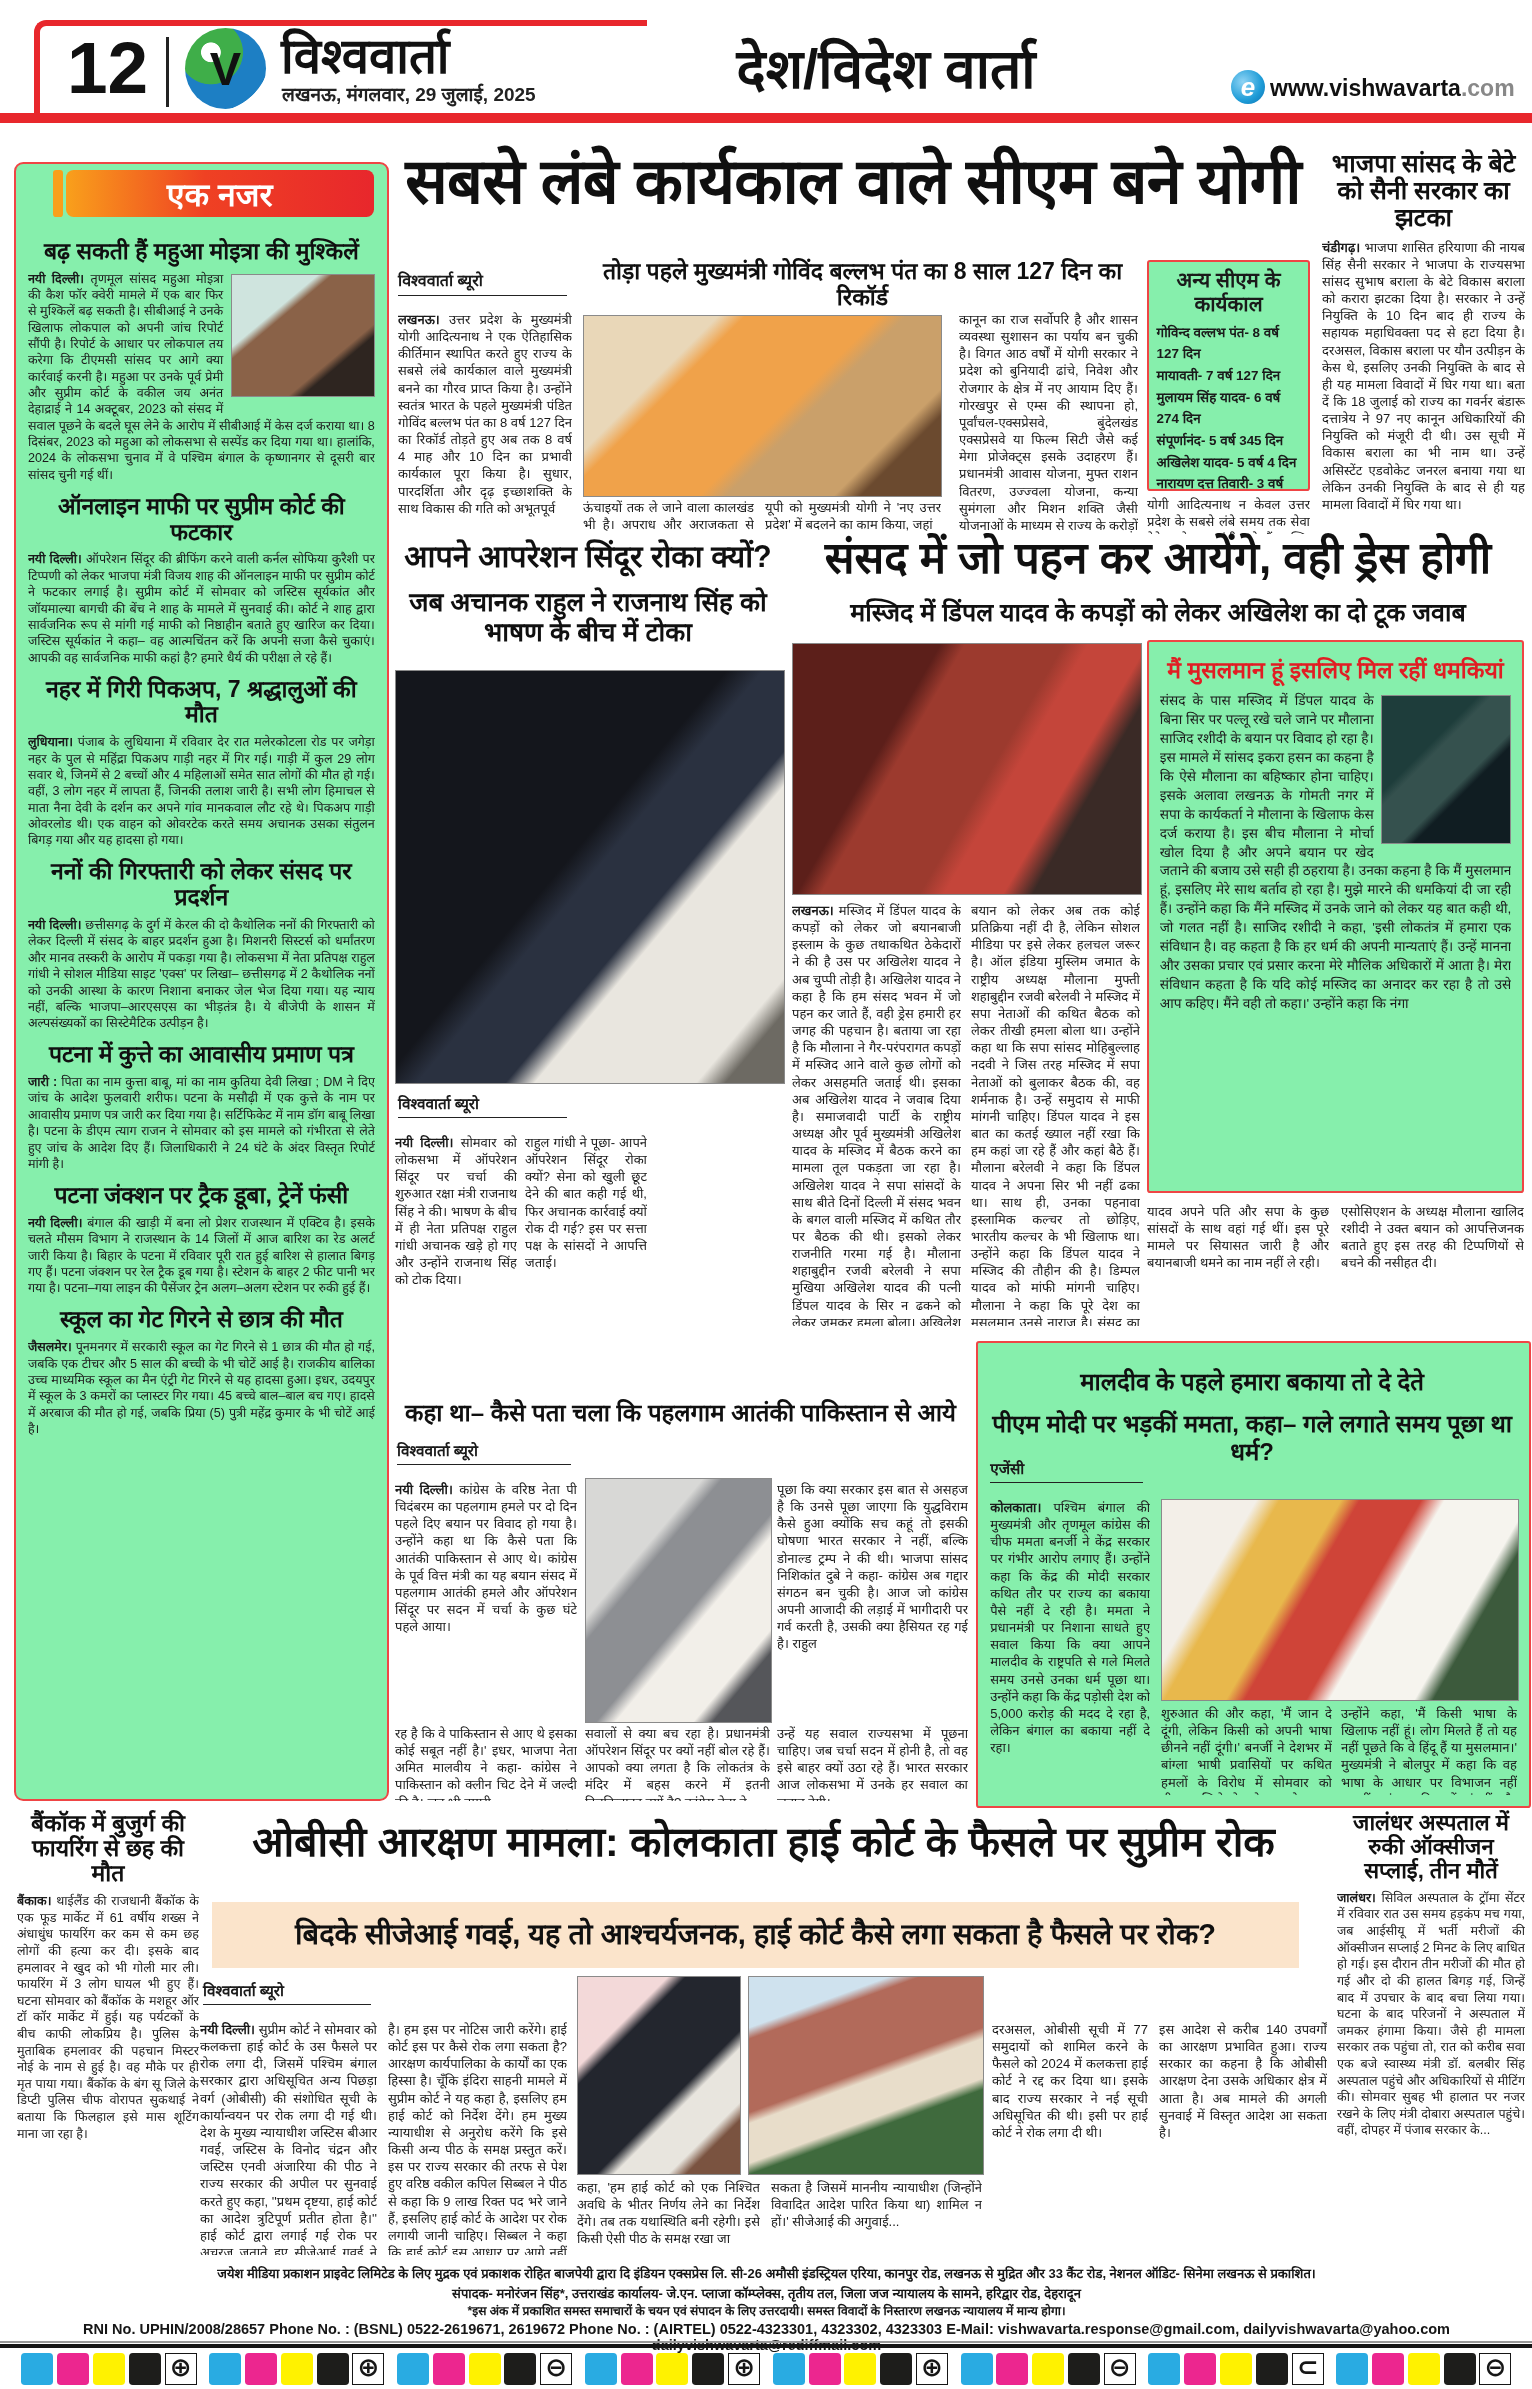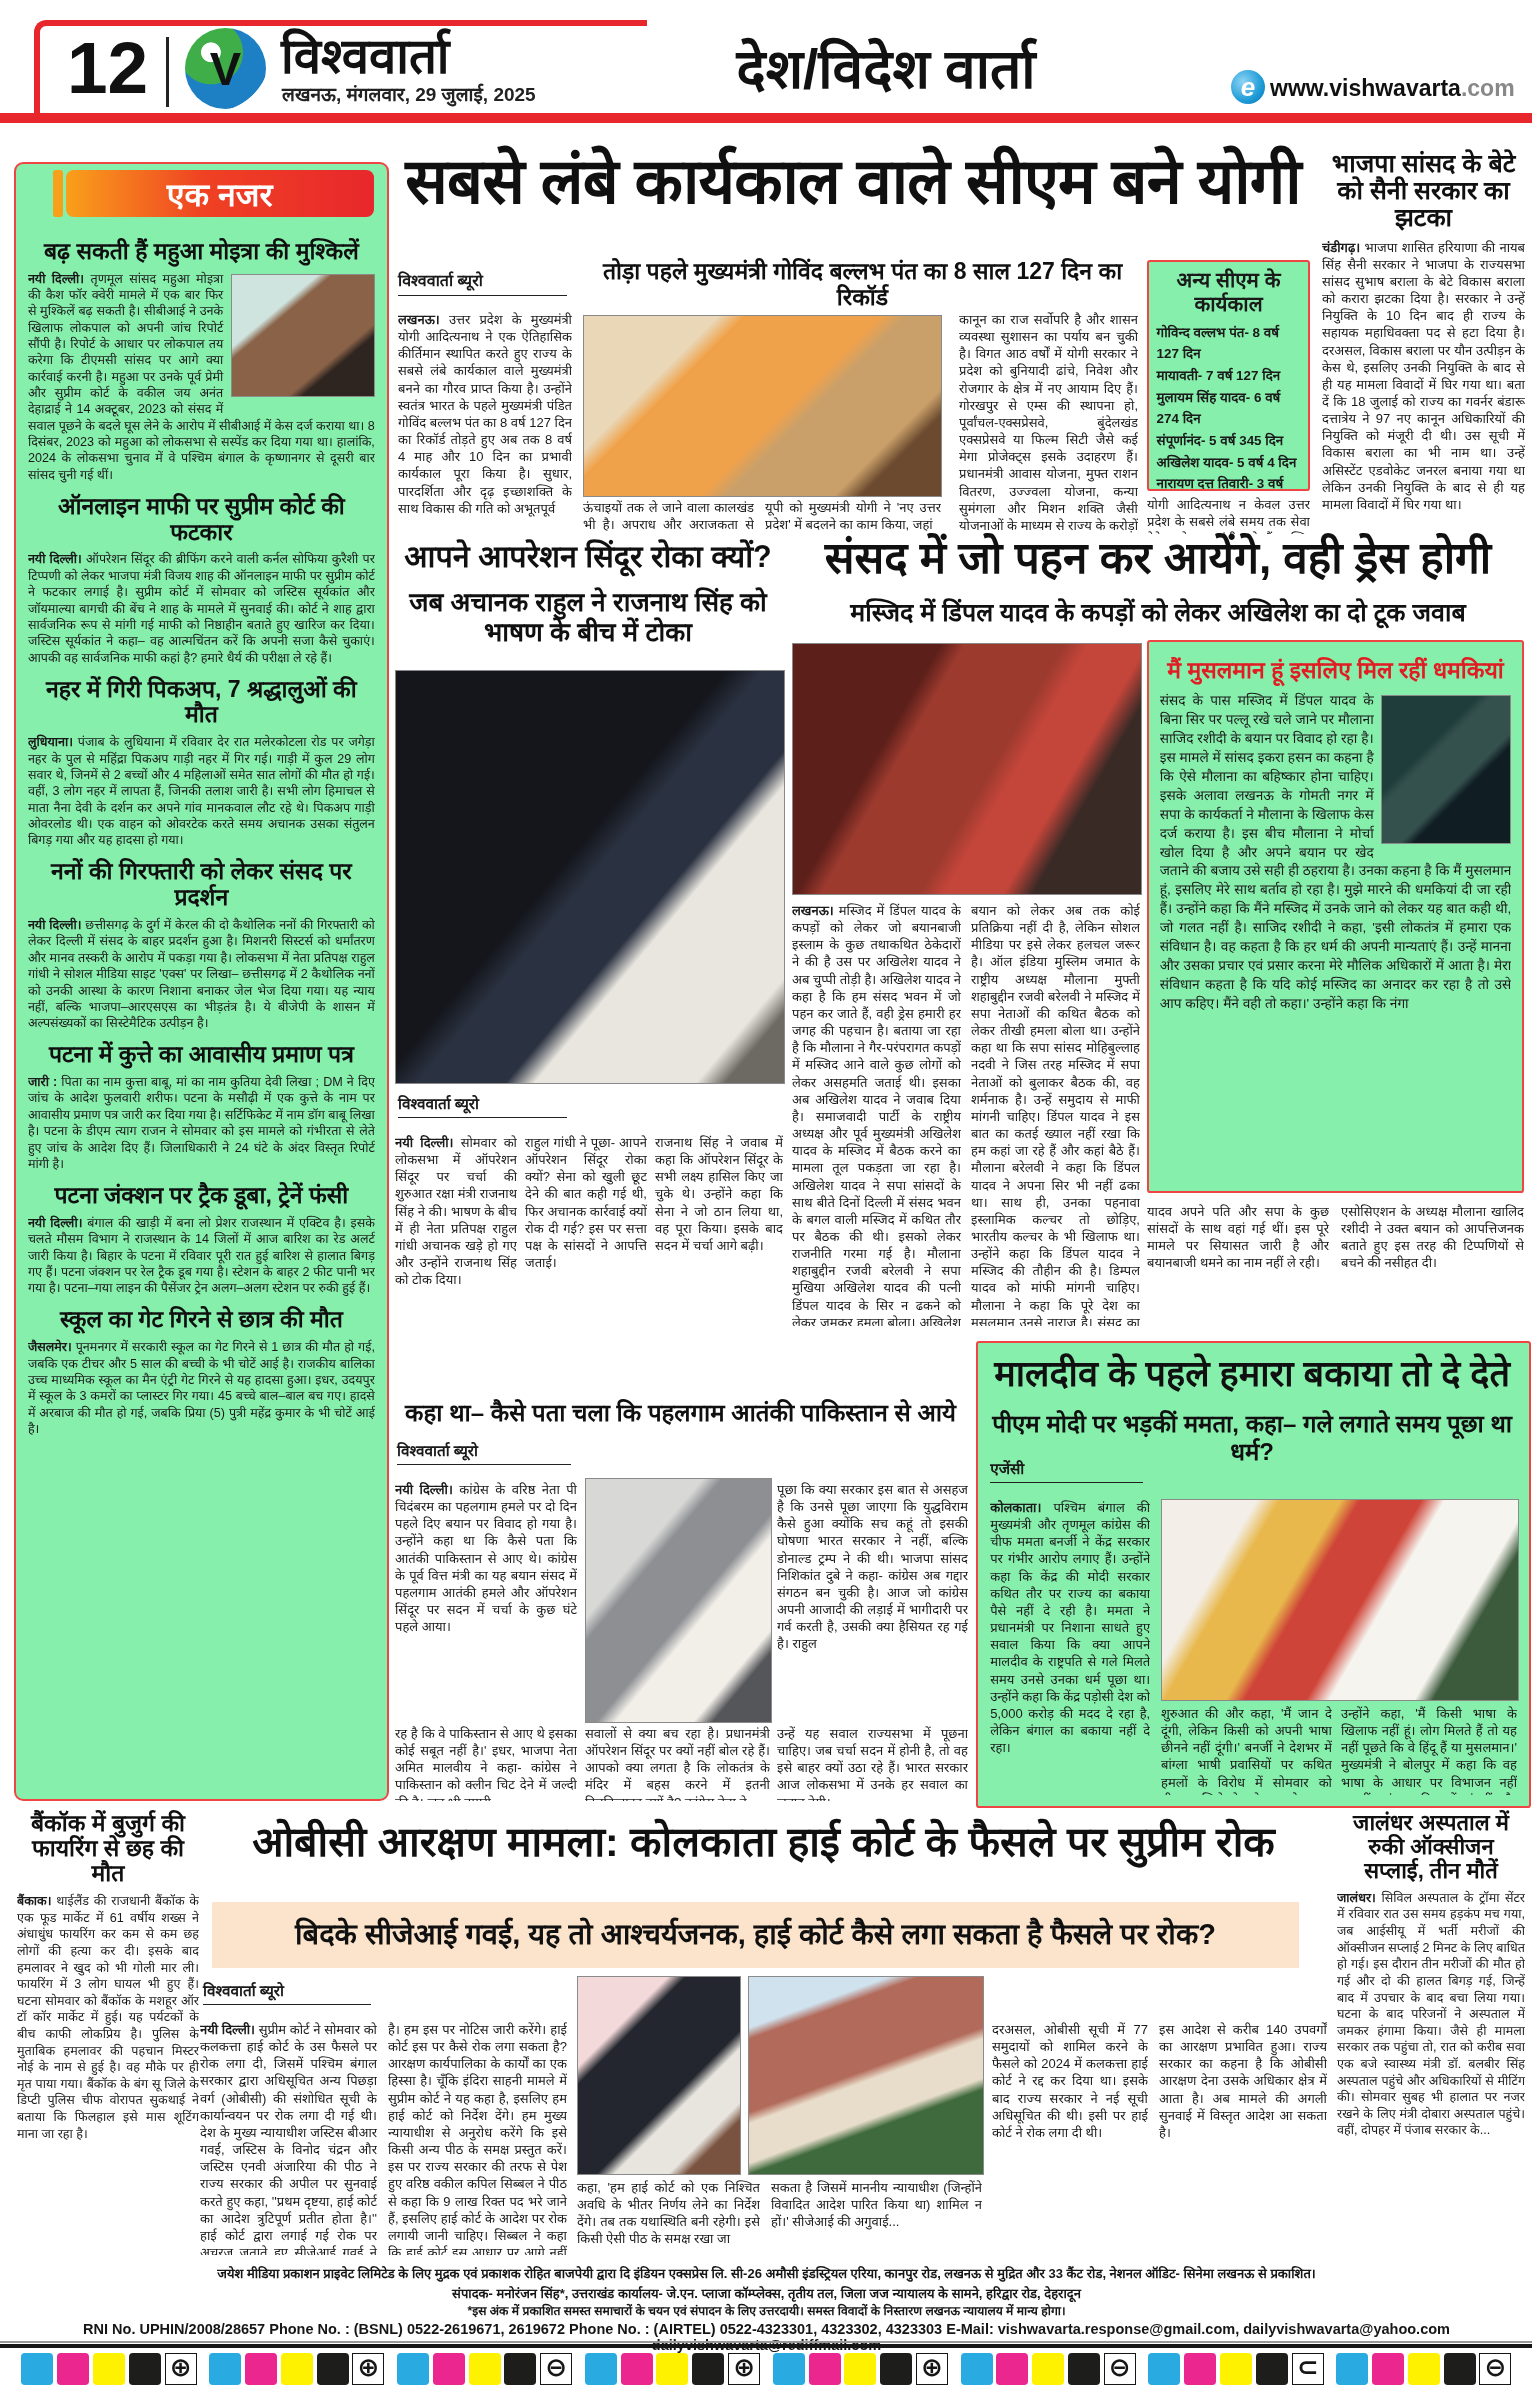--- a/index.html
+++ b/index.html
@@ -154,21 +154,20 @@
       <span>भाजपा शासित हरियाणा की नायब सिंह सैनी सरकार ने भाजपा के राज्यसभा सांसद सुभाष बराला के बेटे विकास बराला को करारा झटका दिया है। सरकार ने उन्हें नियुक्ति के 10 दिन बाद ही राज्य के सहायक महाधिवक्ता पद से हटा दिया है। दरअसल, विकास बराला पर यौन उत्पीड़न के केस थे, इसलिए उनकी नियुक्ति के बाद से ही यह मामला विवादों में घिर गया था। बता दें कि 18 जुलाई को राज्य का गवर्नर बंडारू दत्तात्रेय ने 97 नए कानून अधिकारियों की नियुक्ति को मंजूरी दी थी। उस सूची में विकास बराला का भी नाम था। उन्हें असिस्टेंट एडवोकेट जनरल बनाया गया था लेकिन उनकी नियुक्ति के बाद से ही यह मामला विवादों में घिर गया था।</span>
     </div>
   </div>
 
   <div class="abs hl" style="left:391px;top:540px;width:394px;font-size:30.5px;">आपने आपरेशन सिंदूर रोका क्यों?</div>
   <div class="abs sub" style="left:391px;top:588px;width:394px;font-size:26px;">जब अचानक राहुल ने राजनाथ सिंह को भाषण के बीच में टोका</div>
   <div class="abs photo" style="left:395px;top:670px;width:388px;height:412px;background:linear-gradient(130deg,#14161c 0 45%,#2a3140 50% 62%,#e9e6df 66% 88%,#6d6a63 92%);"></div>
   <div class="abs by" style="left:398px;top:1093px;width:169px;">विश्ववार्ता ब्यूरो</div>
   <div class="abs bt clip" style="left:395px;top:1134px;width:122px;height:192px;"><span class="dl">नयी दिल्ली।</span> <span>सोमवार को लोकसभा में ऑपरेशन सिंदूर पर चर्चा की शुरुआत रक्षा मंत्री राजनाथ सिंह ने की। भाषण के बीच में ही नेता प्रतिपक्ष राहुल गांधी अचानक खड़े हो गए और उन्होंने राजनाथ सिंह को टोक दिया।</span></div>
   <div class="abs bt clip" style="left:525px;top:1134px;width:122px;height:192px;">राहुल गांधी ने पूछा- आपने ऑपरेशन सिंदूर रोका क्यों? सेना को खुली छूट देने की बात कही गई थी, फिर अचानक कार्रवाई क्यों रोक दी गई? इस पर सत्ता पक्ष के सांसदों ने आपत्ति जताई।</div>
-  <div class="abs bt clip" style="left:655px;top:1134px;width:128px;height:192px;">राजनाथ सिंह ने जवाब में कहा कि ऑपरेशन सिंदूर के सभी लक्ष्य हासिल किए जा चुके थे। उन्होंने कहा कि सेना ने जो ठान लिया था, वह पूरा किया। इसके बाद सदन में चर्चा आगे बढ़ी।</div>
 
   <div class="abs hl" style="left:791px;top:534px;width:734px;font-size:44px;">संसद में जो पहन कर आयेंगे, वही ड्रेस होगी</div>
   <div class="abs sub" style="left:791px;top:598px;width:734px;font-size:25px;">मस्जिद में डिंपल यादव के कपड़ों को लेकर अखिलेश का दो टूक जवाब</div>
   <div class="abs photo" style="left:792px;top:643px;width:348px;height:250px;background:linear-gradient(120deg,#5c1f1a 0 30%,#9c3a2e 35% 55%,#c4453a 60% 72%,#3a2a26 78%);"></div>
   <div class="abs bt clip" style="left:792px;top:902px;width:169px;height:424px;"><span class="dl">लखनऊ।</span> <span>मस्जिद में डिंपल यादव के कपड़ों को लेकर जो बयानबाजी इस्लाम के कुछ तथाकथित ठेकेदारों ने की है उस पर अखिलेश यादव ने अब चुप्पी तोड़ी है। अखिलेश यादव ने कहा है कि हम संसद भवन में जो पहन कर जाते हैं, वही ड्रेस हमारी हर जगह की पहचान है। बताया जा रहा है कि मौलाना ने गैर-परंपरागत कपड़ों में मस्जिद आने वाले कुछ लोगों को लेकर असहमति जताई थी। इसका अब अखिलेश यादव ने जवाब दिया है। समाजवादी पार्टी के राष्ट्रीय अध्यक्ष और पूर्व मुख्यमंत्री अखिलेश यादव के मस्जिद में बैठक करने का मामला तूल पकड़ता जा रहा है। अखिलेश यादव ने सपा सांसदों के साथ बीते दिनों दिल्ली में संसद भवन के बगल वाली मस्जिद में कथित तौर पर बैठक की थी। इसको लेकर राजनीति गरमा गई है। मौलाना शहाबुद्दीन रजवी बरेलवी ने सपा मुखिया अखिलेश यादव की पत्नी डिंपल यादव के सिर न ढकने को लेकर जमकर हमला बोला। अखिलेश यादव के इस बयान को उनके सकारात्मक सेक्युलर स्टैंड के तौर पर देखा जा रहा है।</span></div>
   <div class="abs bt clip" style="left:971px;top:902px;width:169px;height:424px;">बयान को लेकर अब तक कोई प्रतिक्रिया नहीं दी है, लेकिन सोशल मीडिया पर इसे लेकर हलचल जरूर है। ऑल इंडिया मुस्लिम जमात के राष्ट्रीय अध्यक्ष मौलाना मुफ्ती शहाबुद्दीन रजवी बरेलवी ने मस्जिद में सपा नेताओं की कथित बैठक को लेकर तीखी हमला बोला था। उन्होंने कहा था कि सपा सांसद मोहिबुल्लाह नदवी ने जिस तरह मस्जिद में सपा नेताओं को बुलाकर बैठक की, वह शर्मनाक है। उन्हें समुदाय से माफी मांगनी चाहिए। डिंपल यादव ने इस बात का कतई ख्याल नहीं रखा कि हम कहां जा रहे हैं और कहां बैठे हैं। मौलाना बरेलवी ने कहा कि डिंपल यादव ने अपना सिर भी नहीं ढका था। साथ ही, उनका पहनावा इस्लामिक कल्चर तो छोड़िए, भारतीय कल्चर के भी खिलाफ था। उन्होंने कहा कि डिंपल यादव ने मस्जिद की तौहीन की है। डिम्पल यादव को मांफी मांगनी चाहिए। मौलाना ने कहा कि पूरे देश का मुसलमान उनसे नाराज है। संसद का अधिवेशन शुरू होने के दिन संसद की मस्जिद में सांसद डिंपल</div>
   <div class="abs bt clip" style="left:1147px;top:1203px;width:182px;height:124px;">यादव अपने पति और सपा के कुछ सांसदों के साथ वहां गई थीं। इस पूरे मामले पर सियासत जारी है और बयानबाजी थमने का नाम नहीं ले रही।</div>
   <div class="abs bt clip" style="left:1341px;top:1203px;width:183px;height:124px;">एसोसिएशन के अध्यक्ष मौलाना खालिद रशीदी ने उक्त बयान को आपत्तिजनक बताते हुए इस तरह की टिप्पणियों से बचने की नसीहत दी।</div>
 
   <div class="abs redbox clip" style="left:1147px;top:640px;width:377px;height:553px;padding:7.6px 10.7px;box-sizing:border-box;">
@@ -182,21 +181,21 @@
   <div class="abs sub" style="left:391px;top:1399px;width:579px;font-size:24px;">कहा था– कैसे पता चला कि पहलगाम आतंकी पाकिस्तान से आये</div>
   <div class="abs by" style="left:397px;top:1440px;width:174px;">विश्ववार्ता ब्यूरो</div>
   <div class="abs bt clip" style="left:395px;top:1481px;width:182px;height:238px;"><span class="dl">नयी दिल्ली।</span> <span>कांग्रेस के वरिष्ठ नेता पी चिदंबरम का पहलगाम हमले पर दो दिन पहले दिए बयान पर विवाद हो गया है। उन्होंने कहा था कि कैसे पता कि आतंकी पाकिस्तान से आए थे। कांग्रेस के पूर्व वित्त मंत्री का यह बयान संसद में पहलगाम आतंकी हमले और ऑपरेशन सिंदूर पर सदन में चर्चा के कुछ घंटे पहले आया।</span></div>
   <div class="abs photo" style="left:585px;top:1478px;width:185px;height:243px;background:linear-gradient(130deg,#d8d8d6 0 30%,#8d8f93 35% 55%,#f2efe9 60% 80%,#55565a 85%);"></div>
   <div class="abs bt clip" style="left:777px;top:1481px;width:191px;height:238px;">पूछा कि क्या सरकार इस बात से असहज है कि उनसे पूछा जाएगा कि युद्धविराम कैसे हुआ क्योंकि सच कहूं तो इसकी घोषणा भारत सरकार ने नहीं, बल्कि डोनाल्ड ट्रम्प ने की थी। भाजपा सांसद निशिकांत दुबे ने कहा- कांग्रेस अब गद्दार संगठन बन चुकी है। आज जो कांग्रेस अपनी आजादी की लड़ाई में भागीदारी पर गर्व करती है, उसकी क्या हैसियत रह गई है। राहुल</div>
   <div class="abs bt clip" style="left:395px;top:1725px;width:182px;height:76px;">रह है कि वे पाकिस्तान से आए थे इसका कोई सबूत नहीं है।' इधर, भाजपा नेता अमित मालवीय ने कहा- कांग्रेस ने पाकिस्तान को क्लीन चिट देने में जल्दी की है। जब भी हमारी</div>
   <div class="abs bt clip" style="left:585px;top:1725px;width:185px;height:76px;">सवालों से क्या बच रहा है। प्रधानमंत्री ऑपरेशन सिंदूर पर क्यों नहीं बोल रहे हैं। आपको क्या लगता है कि लोकतंत्र के मंदिर में बहस करने में इतनी हिचकिचाहट क्यों है? कांग्रेस नेता ने</div>
   <div class="abs bt clip" style="left:777px;top:1725px;width:191px;height:76px;">उन्हें यह सवाल राज्यसभा में पूछना चाहिए। जब चर्चा सदन में होनी है, तो वह इसे बाहर क्यों उठा रहे हैं। भारत सरकार आज लोकसभा में उनके हर सवाल का जवाब देगी।</div>
 
   <div class="abs redbox" style="left:976px;top:1341px;width:551px;height:463px;">
-    <div class="abs hl" style="left:7.6px;top:12px;width:533px;font-size:36px;">मालदीव के पहले हमारा बकाया तो दे देते</div>
+    <div class="abs hl" style="left:7.6px;top:26px;width:533px;font-size:24px;">मालदीव के पहले हमारा बकाया तो दे देते</div>
     <div class="abs sub" style="left:7.6px;top:67px;width:533px;font-size:24px;">पीएम मोदी पर भड़कीं ममता, कहा– गले लगाते समय पूछा था धर्म?</div>
     <div class="abs by" style="left:12.2px;top:115px;width:153px;">एजेंसी</div>
     <div class="abs bt clip" style="left:12.2px;top:156px;width:160px;height:296px;"><span class="dl">कोलकाता।</span> <span>पश्चिम बंगाल की मुख्यमंत्री और तृणमूल कांग्रेस की चीफ ममता बनर्जी ने केंद्र सरकार पर गंभीर आरोप लगाए हैं। उन्होंने कहा कि केंद्र की मोदी सरकार कथित तौर पर राज्य का बकाया पैसे नहीं दे रही है। ममता ने प्रधानमंत्री पर निशाना साधते हुए सवाल किया कि क्या आपने मालदीव के राष्ट्रपति से गले मिलते समय उनसे उनका धर्म पूछा था। उन्होंने कहा कि केंद्र पड़ोसी देश को 5,000 करोड़ की मदद दे रहा है, लेकिन बंगाल का बकाया नहीं दे रहा।</span></div>
     <div class="abs photo" style="left:183px;top:156px;width:356px;height:200px;background:linear-gradient(120deg,#f3efe8 0 20%,#e8b84c 25% 38%,#cf4438 42% 55%,#f6f4ee 60% 78%,#3c5a3c 82%);"></div>
     <div class="abs bt clip" style="left:183px;top:362px;width:171px;height:90px;">शुरुआत की और कहा, 'मैं जान दे दूंगी, लेकिन किसी को अपनी भाषा छीनने नहीं दूंगी।' बनर्जी ने देशभर में बांग्ला भाषी प्रवासियों पर कथित हमलों के विरोध में सोमवार को बीरभूम जिले के बोलपुर से 'भाषा आंदोलन' की</div>
     <div class="abs bt clip" style="left:363px;top:362px;width:176px;height:90px;">उन्होंने कहा, 'मैं किसी भाषा के खिलाफ नहीं हूं। लोग मिलते हैं तो यह नहीं पूछते कि वे हिंदू हैं या मुसलमान।' मुख्यमंत्री ने बोलपुर में कहा कि वह भाषा के आधार पर विभाजन नहीं चाहतीं। बांग्ला दुनिया में पांचवीं और एशिया में दूसरी सबसे अधिक बोली जाने वाली भाषा है, फिर भी बंगालियों पर अत्याचार हो रहा है।</div>
   </div>
 
   <div class="abs hl" style="left:200px;top:1820px;width:1127px;font-size:41px;">ओबीसी आरक्षण मामला: कोलकाता हाई कोर्ट के फैसले पर सुप्रीम रोक</div>
   <div class="abs peach" style="left:212px;top:1902px;width:1087px;height:66px;display:flex;align-items:center;justify-content:center;">

